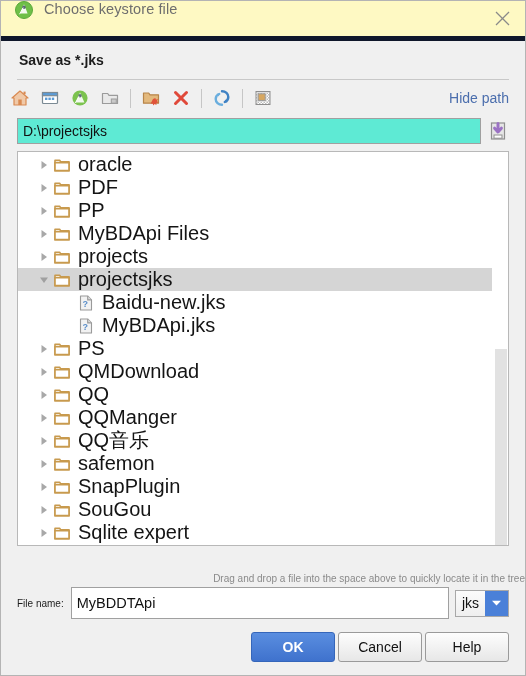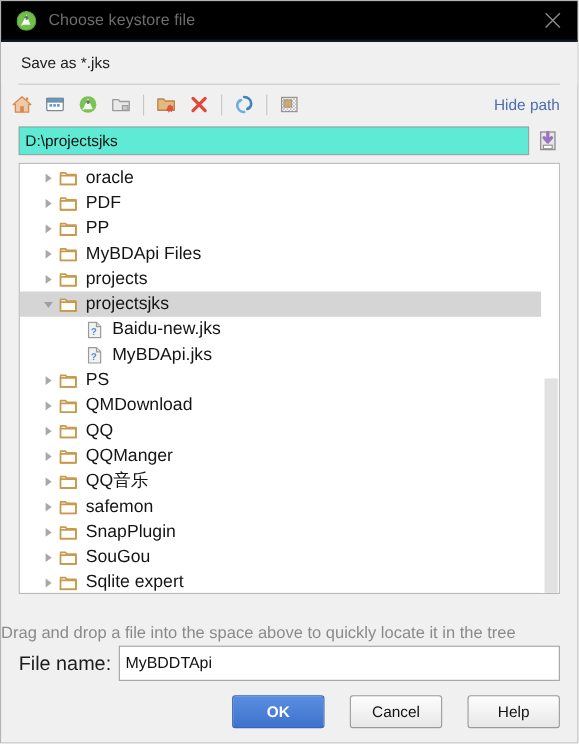--- a/index.html
+++ b/index.html
@@ -19,25 +19,25 @@
     box-sizing: border-box;
     border: 1px solid #b4b4b4;
     background: #f0f0f0;
     display: flex;
     flex-direction: column;
   }
 
   
   .titlebar {
     height: 35px;
-    background: #000000;
-    display: flex;
-    align-items: center;
-    flex: 0 0 auto;
-    border-bottom: 2px solid #0f172a;
+    background: #fef9c3;
+    display: flex;
+    align-items: flex-start;
+    flex: 0 0 auto;
+    border-bottom: 5px solid #0f172a;
     position: relative;
   }
   .app-icon {
     width: 18px; height: 18px;
     margin-left: 14px;
     flex: 0 0 auto;
     position: relative;
   }
   .title-text {
     margin-left: 11px;
@@ -60,20 +60,21 @@
     height: 38px;
     background: #f0f0f0;
     display: flex;
     align-items: center;
     padding-left: 18px;
     box-sizing: border-box;
   }
   .saveband-label {
     font-size: 14px;
     color: #1c1c1c;
+    font-weight: bold;
   }
   .hr-line {
     height: 1px;
     background: #c8c8c8;
     margin: 0 16px;
     flex: 0 0 auto;
   }
 
   
   .toolbar {
@@ -164,21 +165,21 @@
     display: flex; align-items: center; justify-content: center;
     flex: 0 0 auto;
   }
   .twisty svg { display: block; }
   .node-icon {
     width: 20px; height: 23px;
     display: flex; align-items: center; justify-content: center;
     flex: 0 0 auto;
   }
   .node-label {
-    font-size: 16px;
+    font-size: 20px;
     color: #141414;
     margin-left: 6px;
   }
   
   .vscroll {
     width: 15px;
     flex: 0 0 auto;
     background: #ffffff;
     position: relative;
     border-left: 1px solid #ffffff;
@@ -186,38 +187,38 @@
   .vthumb {
     position: absolute;
     left: 2px; right: 1px;
     background: #e2e2e2;
     border-radius: 0;
   }
 
   
   .drag-hint {
     flex: 0 0 auto;
-    text-align: left;
-    font-size: 15px;
+    text-align: right;
+    font-size: 10px;
     color: #8a8a8a;
     padding: 3px 0 2px 0;
     margin-top: 24px;
   }
 
   
   .filenamerow {
     flex: 0 0 auto;
     display: flex;
     align-items: center;
     padding: 1px 16px 0 16px;
     box-sizing: border-box;
     height: 33px;
   }
   .fn-label {
-    font-size: 18px;
+    font-size: 10px;
     color: #1c1c1c;
     margin-right: 7px;
     flex: 0 0 auto;
   }
   .fn-input {
     flex: 1 1 auto;
     height: 27px;
     box-sizing: border-box;
     border: 1px solid #a0a0a0;
     background: #ffffff;
@@ -251,21 +252,21 @@
   }
 
   
   .footer {
     flex: 0 0 auto;
     height: 56px;
     display: flex;
     align-items: center;
     justify-content: flex-end;
     padding-right: 16px;
-    gap: 23px;
+    gap: 3px;
     box-sizing: border-box;
   }
   .btn {
     min-width: 84px;
     height: 30px;
     border-radius: 3px;
     font-size: 14px;
     font-family: "Liberation Sans", sans-serif;
     display: flex; align-items: center; justify-content: center;
     box-sizing: border-box;
@@ -658,20 +659,28 @@
     <div class="vscroll">
       <div class="vthumb" id="vthumb" style="top: 50%; height: 50%;"></div>
     </div>
   </div>
 
   <div class="drag-hint">Drag and drop a file into the space above to quickly locate it in the tree</div>
 
   <div class="filenamerow">
     <span class="fn-label">File name:</span>
     <input class="fn-input" type="text" value="MyBDDTApi" style="">
+    <div class="ext-combo">
+      <span class="ext-value">jks</span>
+      <span class="ext-arrow">
+        <svg width="11" height="8" viewBox="0 0 11 8">
+            <path d="M1 1.8 L5.5 6.4 L10 1.8 Z" fill="#ffffff"></path>
+          </svg>
+      </span>
+    </div>
   </div>
 
   <div class="footer">
     <div class="btn primary">OK</div>
     <div class="btn">Cancel</div>
     <div class="btn">Help</div>
   </div>
 
 </div>
 

